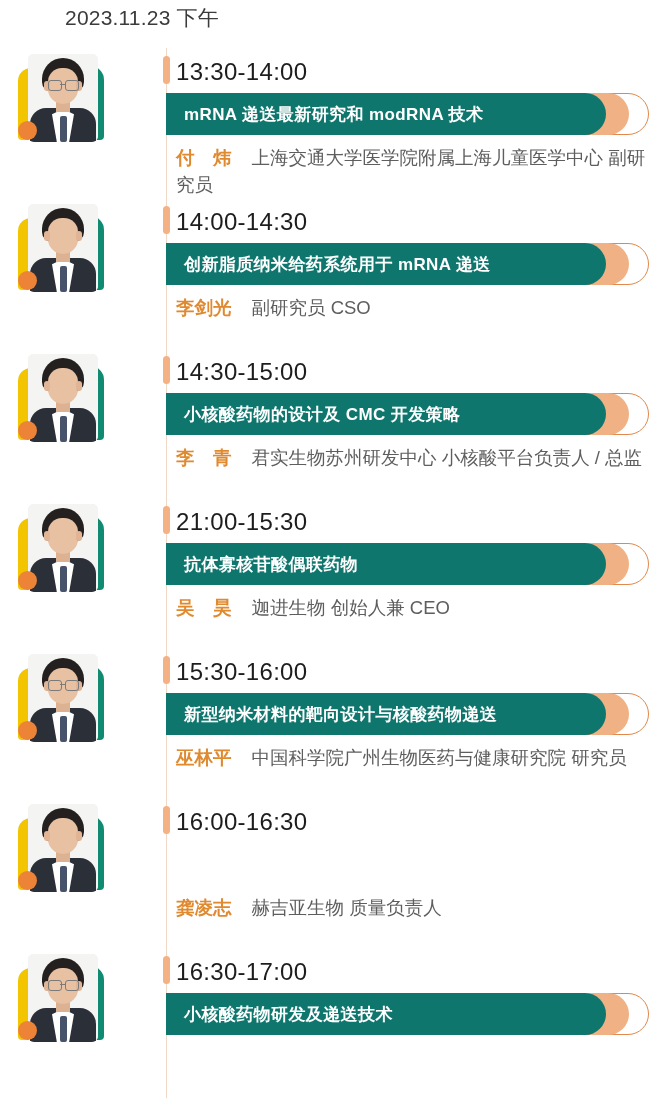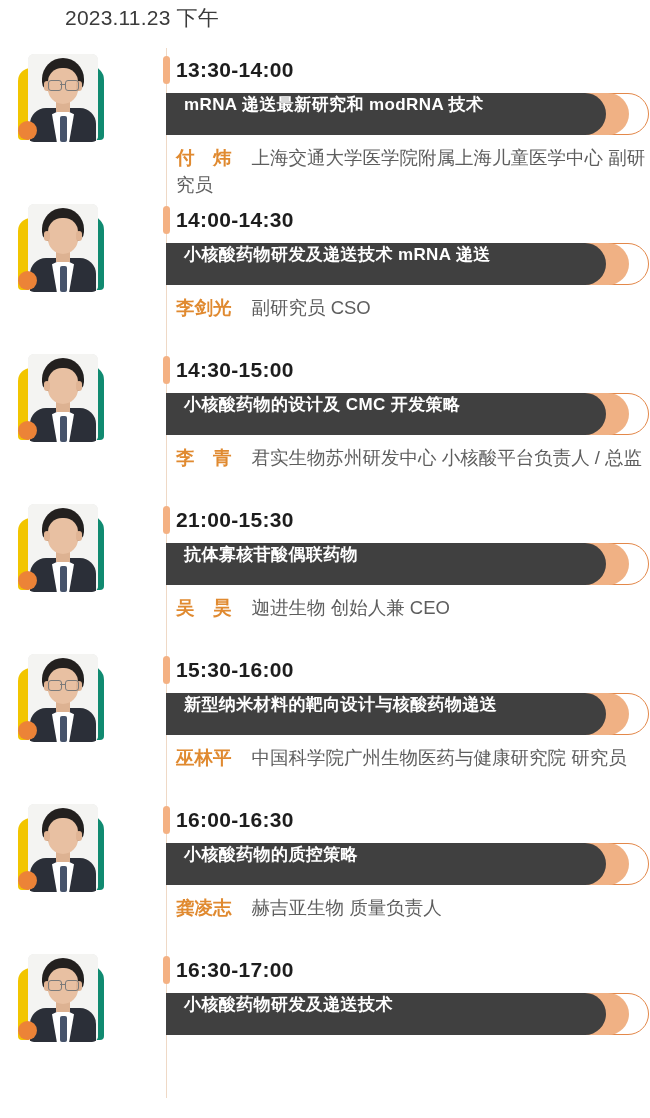--- a/index.html
+++ b/index.html
@@ -131,22 +131,22 @@
     height: 28px;
     border-radius: 4px;
     background: #F4B183;
   }
 
   
   .time {
     position: absolute;
     left: 176px;
     top: 10px;
-    font-size: 21px;
-    font-weight: bold;
+    font-size: 24px;
+    font-weight: normal;
     color: #1d1d1d;
     letter-spacing: 0.3px;
     white-space: nowrap;
   }
 
   
   .chip-wrap {
     position: absolute;
     left: 166px;
     top: 45px;
@@ -172,23 +172,24 @@
     height: 42px;
     background: #F0B184;
     border-radius: 0 21px 21px 0;
   }
   .chip {
     position: absolute;
     left: 0;
     top: 0;
     right: 44px;
     height: 42px;
-    background: #404040;
+    background: #0f766e;
     border-radius: 0 21px 21px 0;
     display: flex;
+    align-items: center;
   }
   .chip-title {
     color: #ffffff;
     font-size: 17px;
     font-weight: bold;
     letter-spacing: 0.4px;
     margin-left: 18px;
     white-space: nowrap;
   }
 
@@ -268,21 +269,21 @@
         </div>
         <div class="avatar-dot"></div>
       </div>
       <div class="rail"></div>
       <div class="rail-tick"></div>
       <div class="time">14:00-14:30</div>
       <div class="chip-wrap">
         <div class="chip-tail-outline"></div>
         <div class="chip-tail-light"></div>
         <div class="chip">
-          <span class="chip-title">小核酸药物研发及递送技术 mRNA 递送</span>
+          <span class="chip-title">创新脂质纳米给药系统用于 mRNA 递送</span>
         </div>
       </div>
       <div class="speaker-line"><span class="speaker-name">李剑光</span><span class="speaker-affil">副研究员  CSO</span></div>
     </div>
     <div class="session">
       <div class="avatar">
         <div class="avatar-shape-yellow"></div>
         <div class="avatar-shape-teal"></div>
         <div class="avatar-photo">
           <div class="p-bg"></div>
@@ -387,27 +388,20 @@
           <div class="p-hair"></div>
           <div class="p-face"></div>
           <div class="p-ear-l"></div>
           <div class="p-ear-r"></div>
         </div>
         <div class="avatar-dot"></div>
       </div>
       <div class="rail"></div>
       <div class="rail-tick"></div>
       <div class="time">16:00-16:30</div>
-      <div class="chip-wrap">
-        <div class="chip-tail-outline"></div>
-        <div class="chip-tail-light"></div>
-        <div class="chip">
-          <span class="chip-title">小核酸药物的质控策略</span>
-        </div>
-      </div>
       <div class="speaker-line"><span class="speaker-name">龚凌志</span><span class="speaker-affil">赫吉亚生物  质量负责人</span></div>
     </div>
     <div class="session">
       <div class="avatar">
         <div class="avatar-shape-yellow"></div>
         <div class="avatar-shape-teal"></div>
         <div class="avatar-photo">
           <div class="p-bg"></div>
           <div class="p-lab"></div>
           <div class="p-body"></div>

